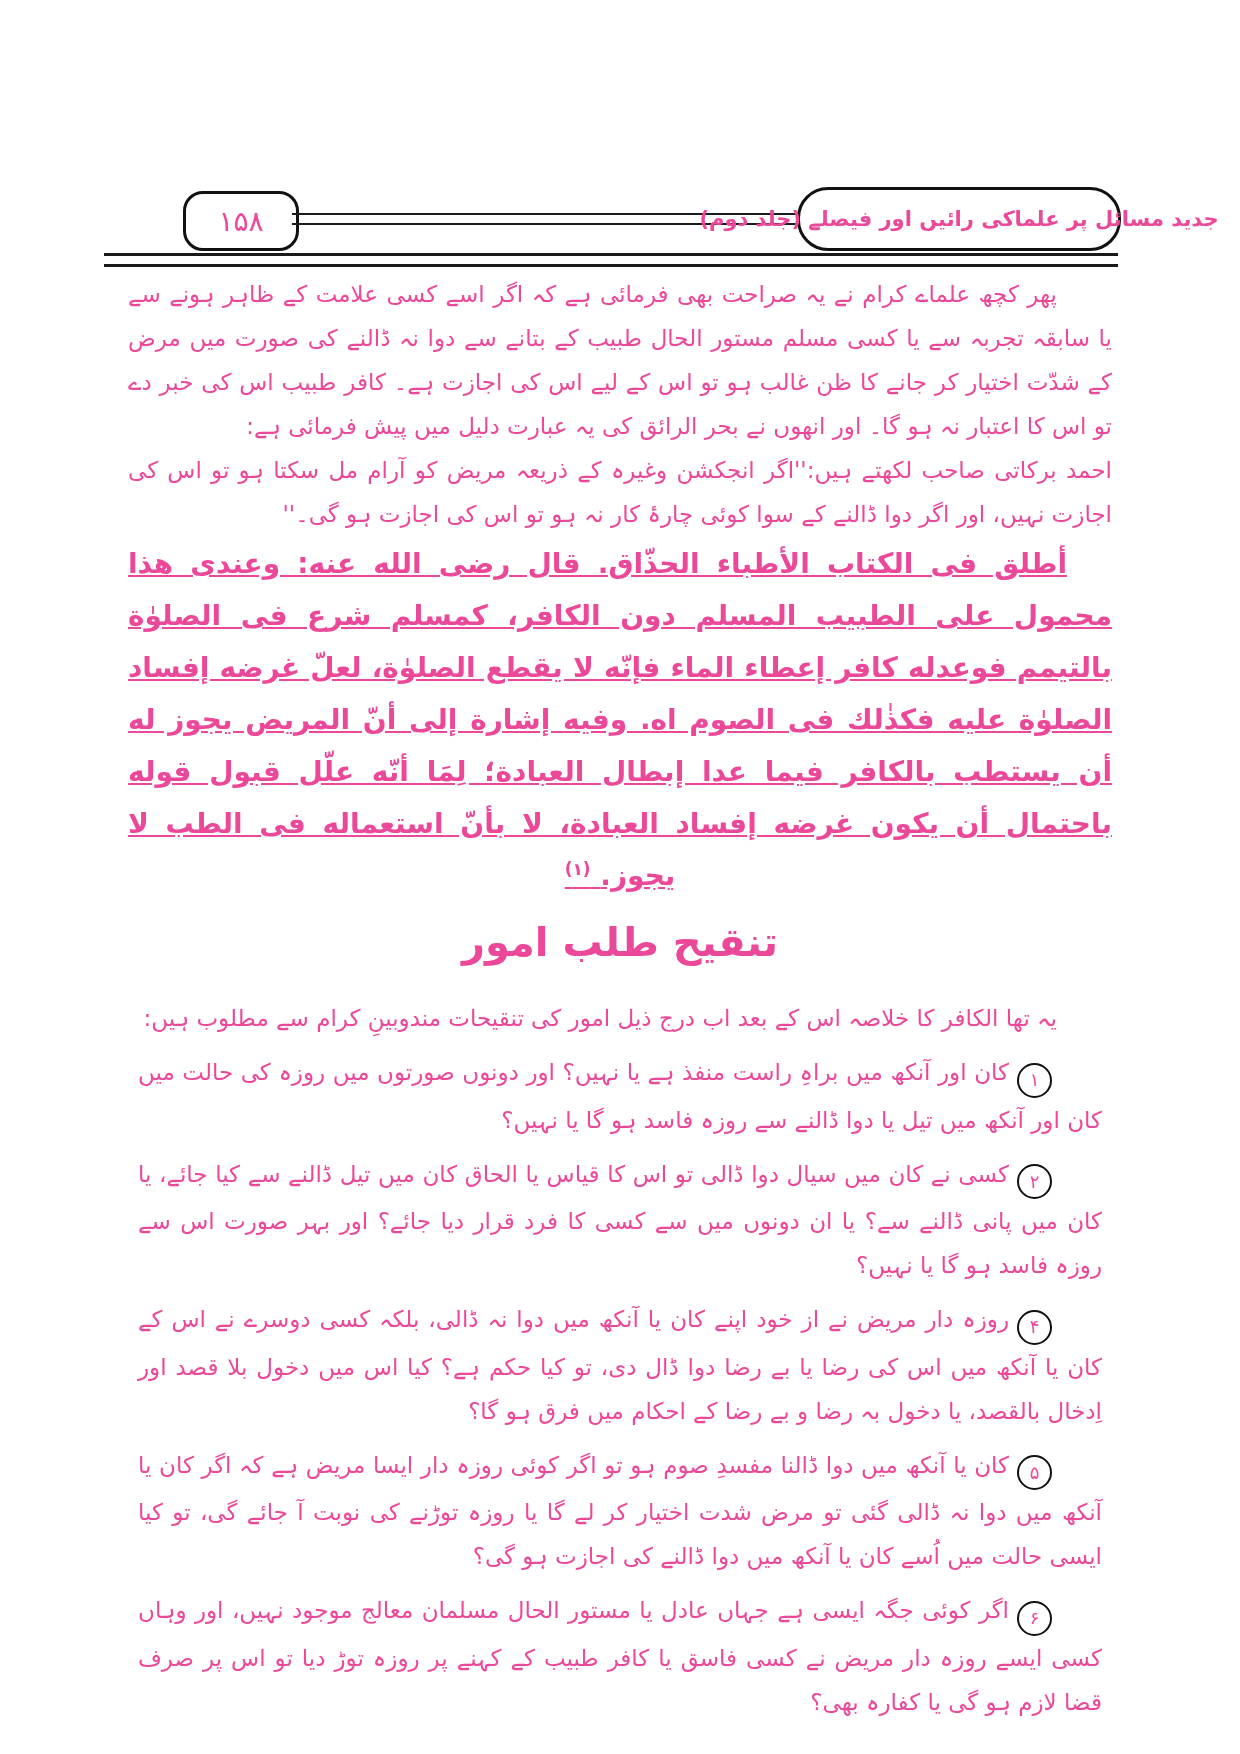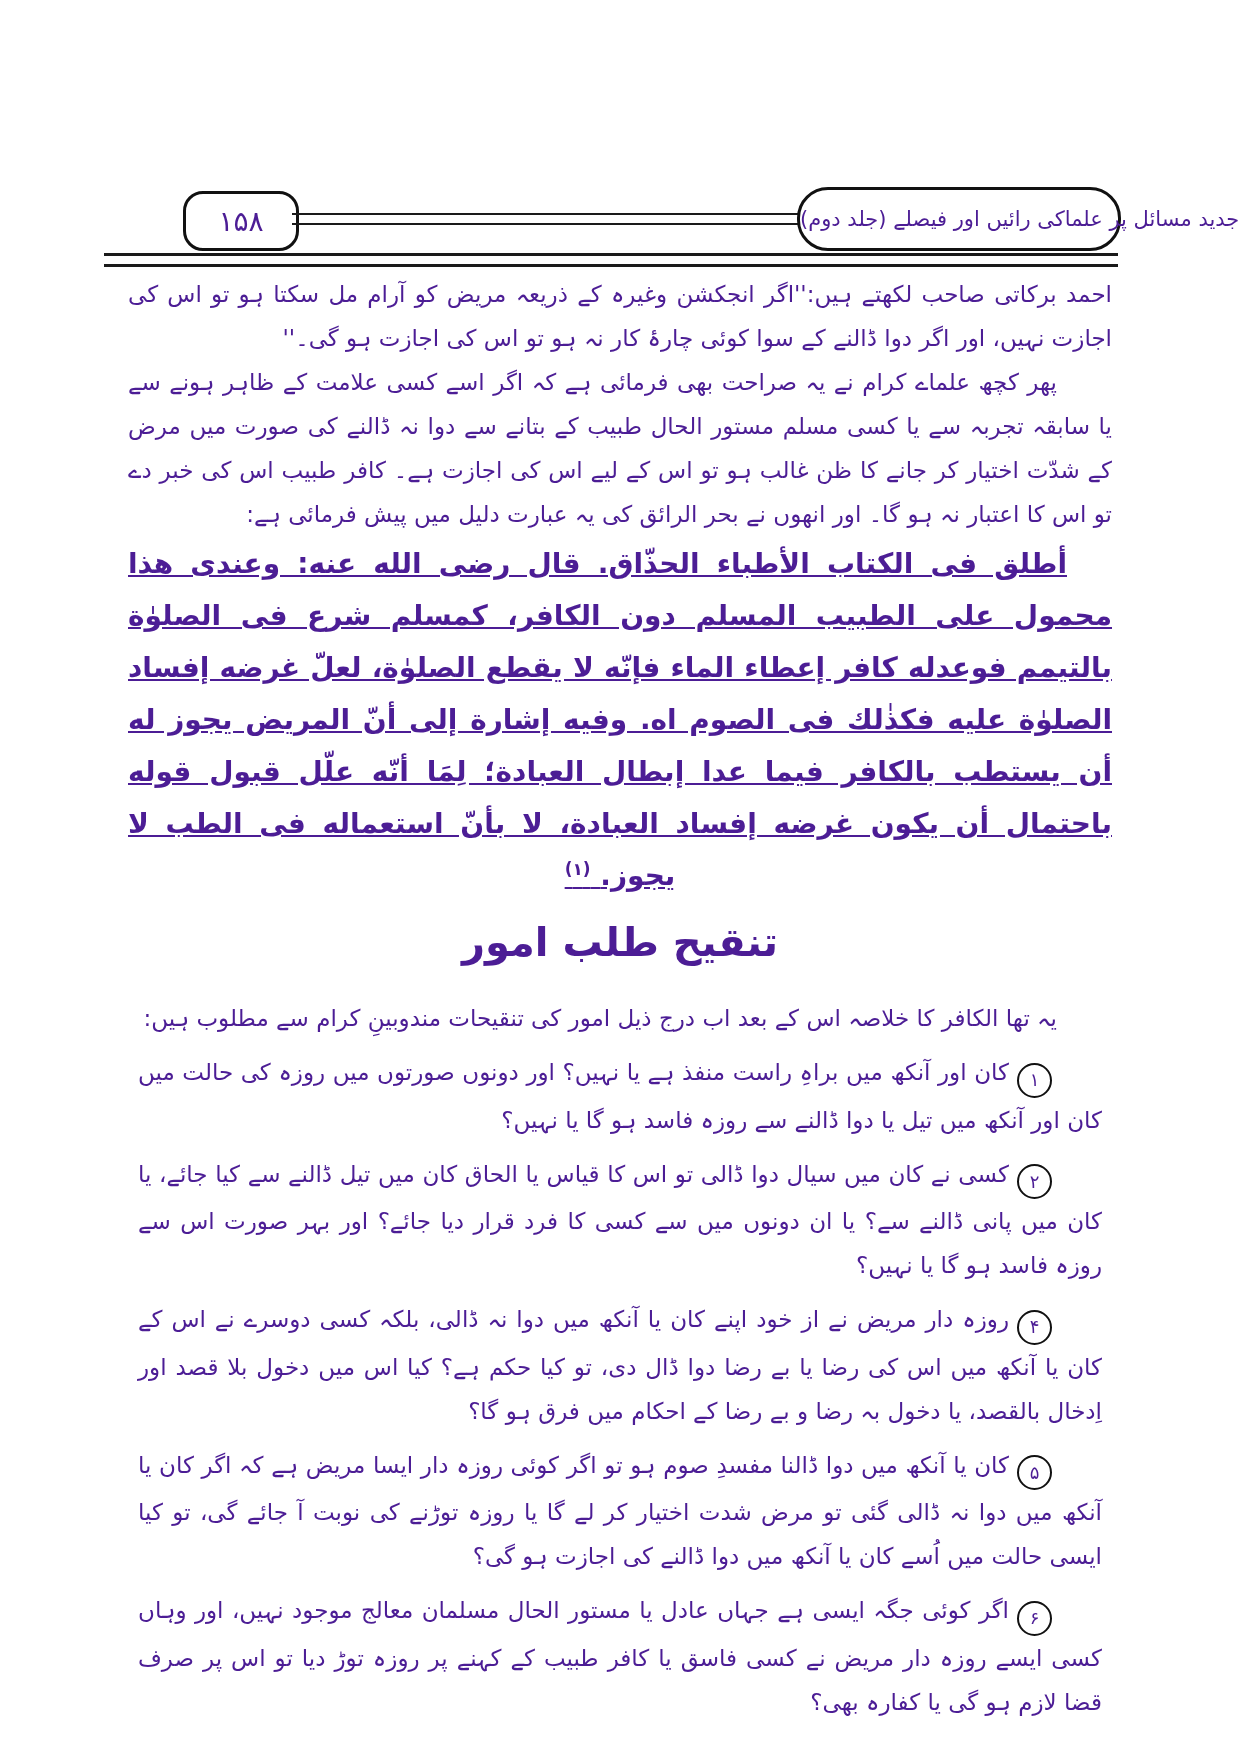--- a/index.html
+++ b/index.html
@@ -1,40 +1,40 @@
 <!DOCTYPE html>
 <html lang="ur"><head>
 <meta charset="utf-8">
 <style>
   html,body{margin:0;padding:0;background:#e8e8e8;}
   .page{
     position:relative;
     width:1240px;height:1754px;
     margin:0 auto;
     background:#ffffff;
-    color:#4c1d95;
+    color:#ec4899;
     font-family:"DejaVu Sans", sans-serif;
     overflow:hidden;
   }
   
   .pagenum-pill{
     position:absolute;left:183px;top:191px;width:110px;height:54px;
     border:3px solid #111;border-radius:20px;
     display:flex;align-items:center;justify-content:center;
     font-size:28px;direction:rtl;
   }
   .header-connector{
     position:absolute;left:292px;top:213px;width:506px;height:8px;
     border-top:2.5px solid #1a1a1a;border-bottom:2.5px solid #1a1a1a;
   }
   .title-cartouche{
     position:absolute;left:797px;top:187px;width:318px;height:58px;
     border:3px solid #111;border-radius:31px;
-    display:flex;align-items:center;justify-content:flex-end;
-    direction:rtl;font-size:21px;font-weight:normal;white-space:nowrap;
+    display:flex;align-items:center;justify-content:center;
+    direction:rtl;font-size:21px;font-weight:bold;white-space:nowrap;
   }
   .header-rule{
     position:absolute;left:104px;top:253px;width:1014px;height:8px;
     border-top:3px solid #1a1a1a;border-bottom:3px solid #1a1a1a;
   }
   
   .content{
     position:absolute;left:128px;top:272px;width:984px;
     direction:rtl;
     text-align:justify;
@@ -87,23 +87,23 @@
     <span>۱۵۸</span>
   </div>
   <div class="header-connector"></div>
   <div class="title-cartouche">
     <span>جدید مسائل پر علماکی رائیں اور فیصلے (جلد دوم)</span>
   </div>
   <div class="header-rule"></div>
 
   <div class="content">
 
+    <p class="para indent">پھر کچھ علماے کرام نے یہ صراحت بھی فرمائی ہے کہ اگر اسے کسی علامت کے ظاہر ہونے سے یا سابقہ تجربہ سے یا کسی مسلم مستور الحال طبیب کے بتانے سے دوا نہ ڈالنے کی صورت میں مرض کے شدّت اختیار کر جانے کا ظن غالب ہو تو اس کے لیے اس کی اجازت ہے۔ کافر طبیب اس کی خبر دے تو اس کا اعتبار نہ ہو گا۔ اور انھوں نے بحر الرائق کی یہ عبارت دلیل میں پیش فرمائی ہے:</p>
+
     <p class="para">احمد برکاتی صاحب لکھتے ہیں:''اگر انجکشن وغیرہ کے ذریعہ مریض کو آرام مل سکتا ہو تو اس کی اجازت نہیں، اور اگر دوا ڈالنے کے سوا کوئی چارۂ کار نہ ہو تو اس کی اجازت ہو گی۔''</p>
-
-    <p class="para indent">پھر کچھ علماے کرام نے یہ صراحت بھی فرمائی ہے کہ اگر اسے کسی علامت کے ظاہر ہونے سے یا سابقہ تجربہ سے یا کسی مسلم مستور الحال طبیب کے بتانے سے دوا نہ ڈالنے کی صورت میں مرض کے شدّت اختیار کر جانے کا ظن غالب ہو تو اس کے لیے اس کی اجازت ہے۔ کافر طبیب اس کی خبر دے تو اس کا اعتبار نہ ہو گا۔ اور انھوں نے بحر الرائق کی یہ عبارت دلیل میں پیش فرمائی ہے:</p>
 
     <p class="arabic-quote"><span>أطلق فى الكتاب الأطباء الحذّاق. قال رضى الله عنه: وعندى هذا محمول على الطبيب المسلم دون الكافر، كمسلم شرع فى الصلوٰة بالتيمم فوعدله كافر إعطاء الماء فإنّه لا يقطع الصلوٰة، لعلّ غرضه إفساد الصلوٰة عليه فكذٰلك فى الصوم اه. وفيه إشارة إلى أنّ المريض يجوز له أن يستطب بالكافر فيما عدا إبطال العبادة؛ لِمَا أنّه علّل قبول قوله باحتمال أن يكون غرضه إفساد العبادة، لا بأنّ استعماله فى الطب لا يجوز.</span> <span class="fn-marker">(١)</span></p>
 
     <h2 class="section-heading">تنقیح طلب امور</h2>
 
     <p class="para indent">یہ تھا الكافر کا خلاصہ اس کے بعد اب درج ذیل امور کی تنقیحات مندوبینِ کرام سے مطلوب ہیں:</p>
 
     <p class="item"><span class="circle-num">۱</span><span>کان اور آنکھ میں براہِ راست منفذ ہے یا نہیں؟ اور دونوں صورتوں میں روزہ کی حالت میں کان اور آنکھ میں تیل یا دوا ڈالنے سے روزہ فاسد ہو گا یا نہیں؟</span></p>
 
     <p class="item"><span class="circle-num">۲</span><span>کسی نے کان میں سیال دوا ڈالی تو اس کا قیاس یا الحاق کان میں تیل ڈالنے سے کیا جائے، یا کان میں پانی ڈالنے سے؟ یا ان دونوں میں سے کسی کا فرد قرار دیا جائے؟ اور بہر صورت اس سے روزہ فاسد ہو گا یا نہیں؟</span></p>

